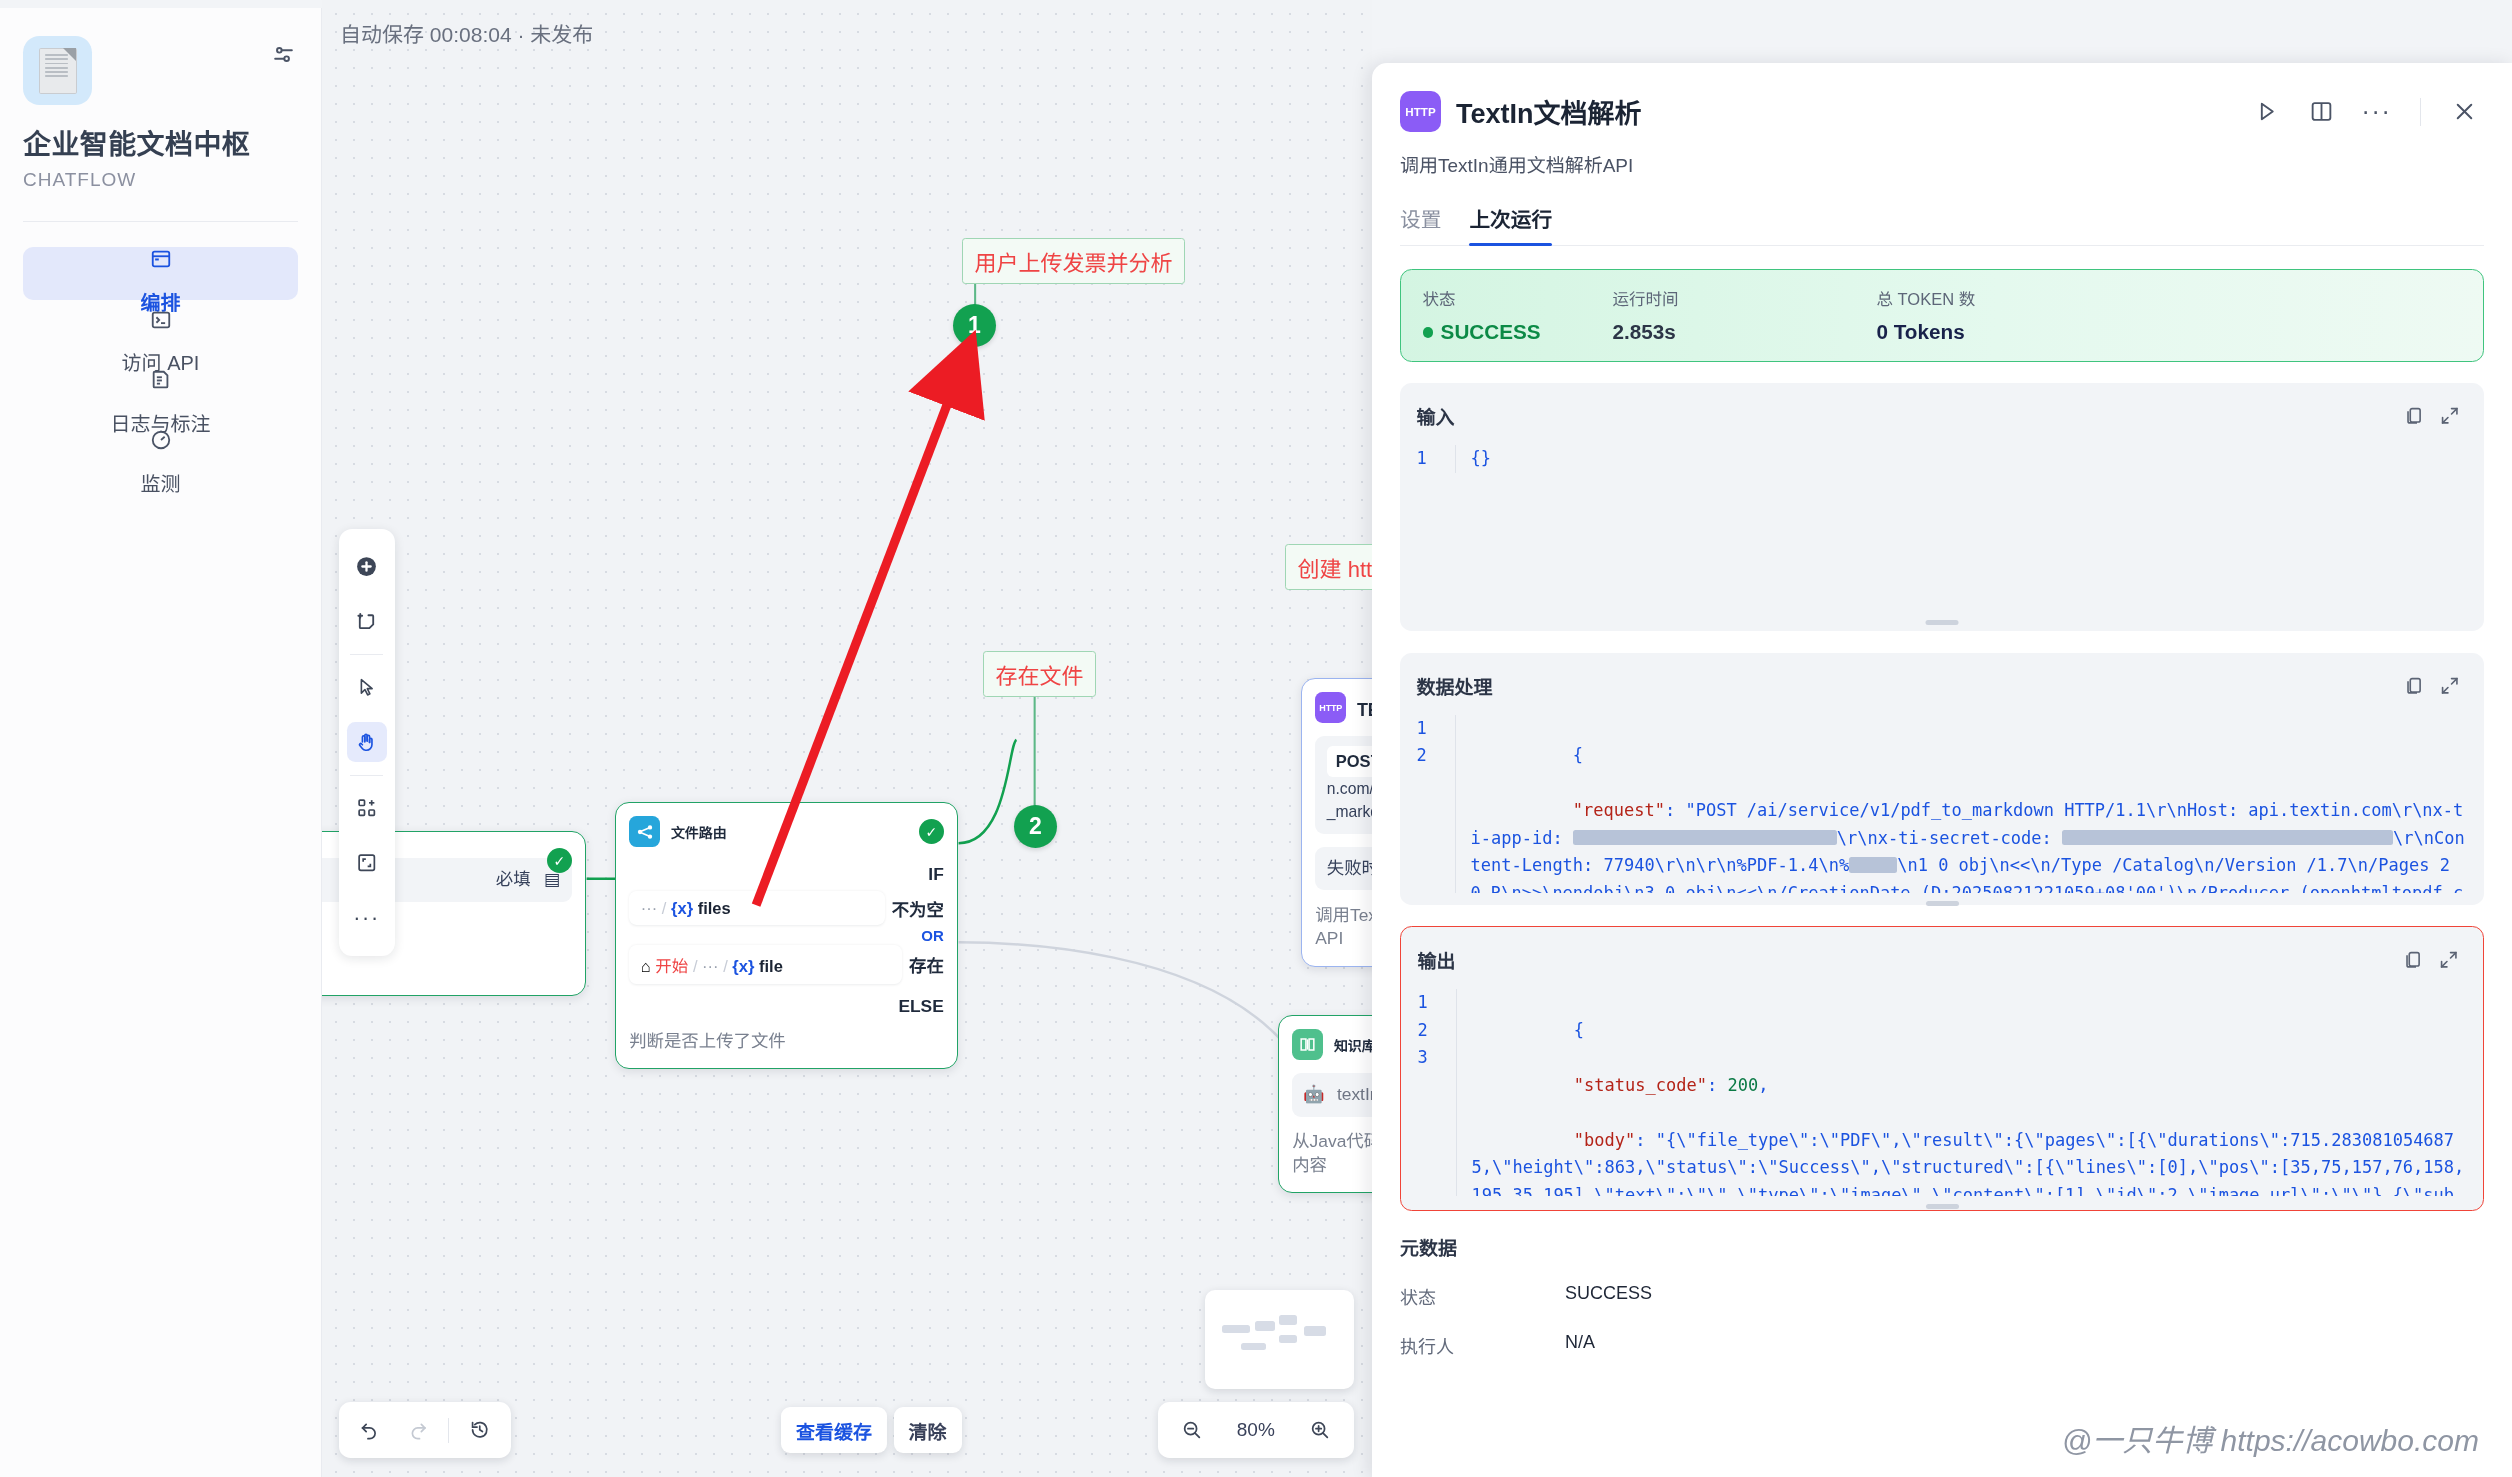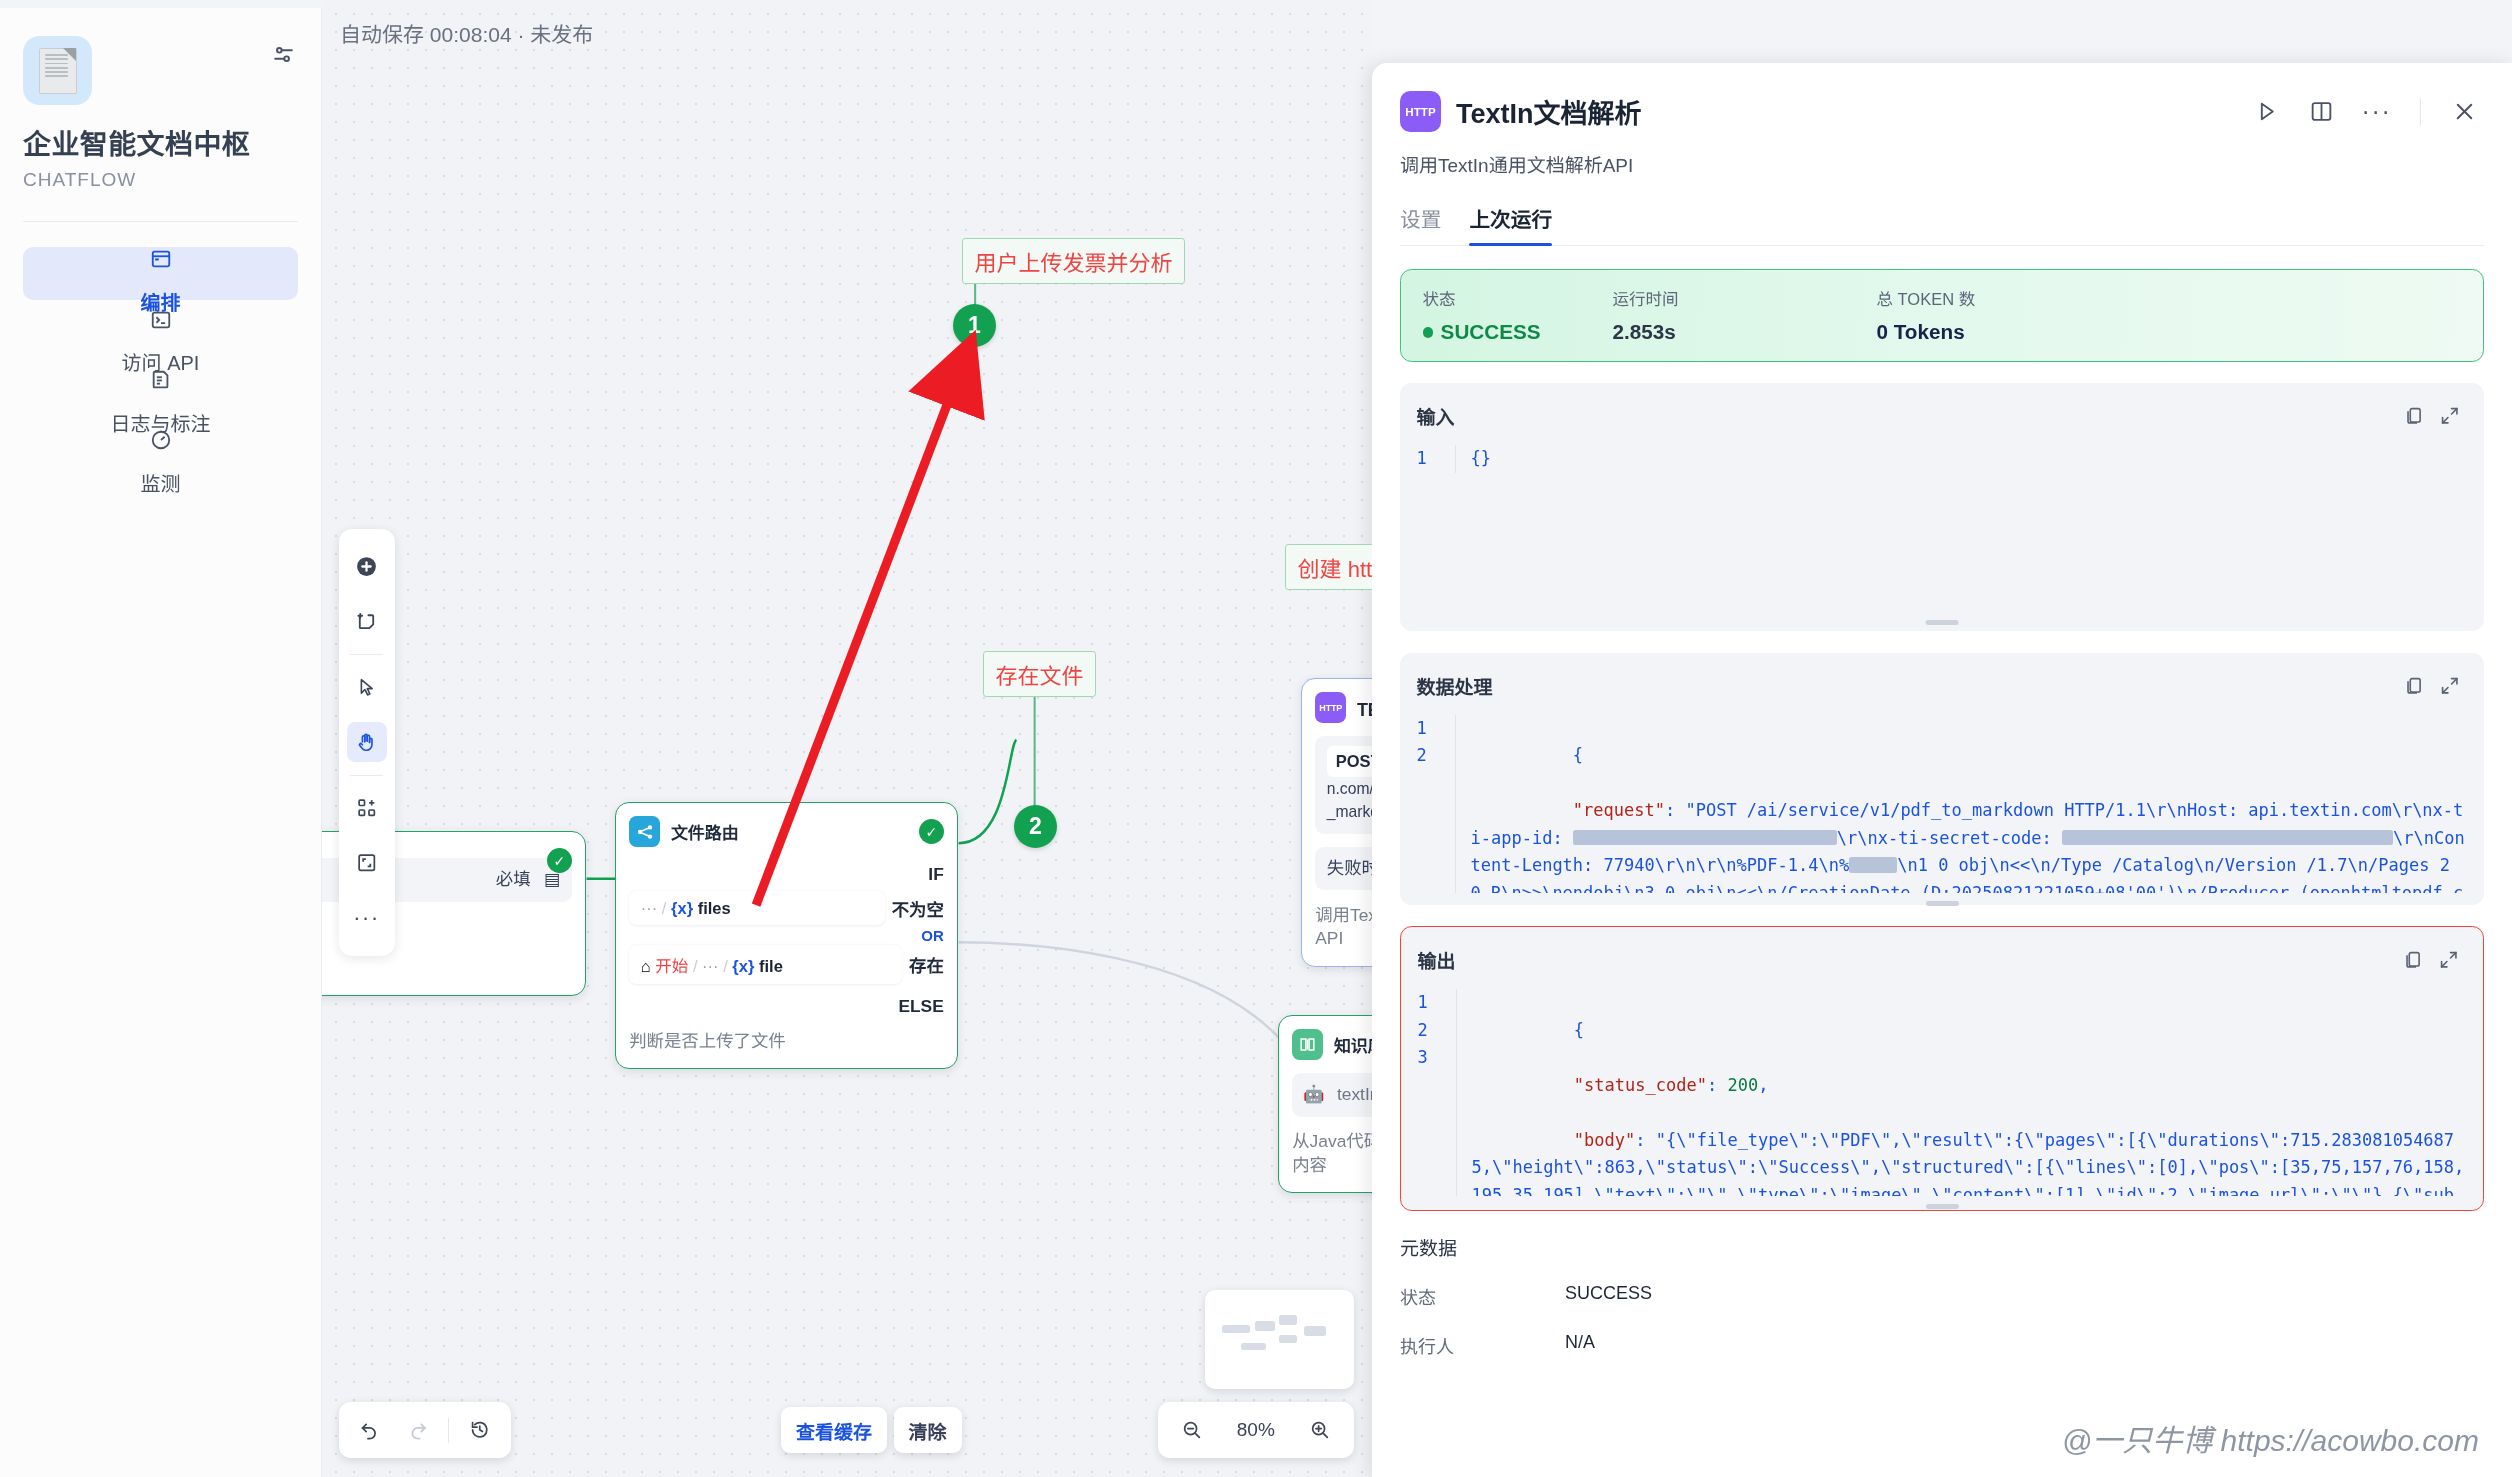--- a/index.html
+++ b/index.html
@@ -96,21 +96,21 @@
   .node.blue-sel  { border: 1.7px solid #9bb4f0; }
   .node-head { display: flex; align-items: center; gap: 10.7px; position: relative; }
   .node-ico {
     width: 31px; height: 31px; border-radius: 7.4px; flex: 0 0 31px;
     display: flex; align-items: center; justify-content: center;
     font-size: 10px; font-weight: 700; color: #fff;
   }
   .node-ico.http { background: #8b5cf6; font-size: 9px; letter-spacing: -0.2px; }
   .node-ico.router { background: #26a6db; }
   .node-ico.kb { background: #4fc08d; }
-  .node-title { font-size: 17px; font-weight: 700; color: #1f2a3c; white-space: nowrap; }
+  .node-title { font-size: 14px; font-weight: 700; color: #1f2a3c; white-space: nowrap; }
   .node-check {
     position: absolute; right: 0; top: 3.3px; width: 25px; height: 25px; border-radius: 50%;
     background: #12a150; color: #fff; font-size: 14px;
     display: flex; align-items: center; justify-content: center;
   }
   .node-field {
     margin-top: 13.2px; background: #f2f4f7; border-radius: 9px;
     padding: 10px 11.6px; font-size: 17.4px; color: #35405a; line-height: 1.35;
   }
   .node-desc { margin-top: 13.2px; font-size: 17.4px; color: #79808f; line-height: 1.35; }
@@ -214,21 +214,21 @@
   .gutter div { height: auto; }
   .code-text { flex: 1; color: #1b53e0; border-left: 0.8px solid #dfe3ea; padding-left: 15px;
     word-break: break-all; white-space: pre-wrap; }
   .k-red { color: #b42318; }
   .k-green { color: #0b7a46; }
   .k-blue { color: #1b53e0; }
   .redact { display:inline-block; background: #b7c3d8; border-radius:2.5px; height: 15.7px; vertical-align: -1.7px; }
   .grip { width: 33px; height: 5px; background: #cdd3dd; border-radius: 2.5px; margin: 8.3px auto 0 auto; }
 
   #meta { margin-top: 21.5px; }
-  #meta-title { font-size: 19px; font-weight: 400; color: #2c3547; }
+  #meta-title { font-size: 19px; font-weight: 700; color: #2c3547; }
   .meta-row { display: flex; margin-top: 23px; font-size: 18px; }
   .meta-k { width: 165px; color: #636b7c; }
   .meta-v { color: #1e2636; }
 
   #watermark {
     position: absolute; right: 33px; bottom: 18px; font-size: 30px; color: #7c8494;
     opacity: .85; white-space: nowrap; font-style: italic; z-index: 60;
   }
   
   #arrow-svg { position: absolute; left: 0; top: 0; width: 1050px; height: 1478px; pointer-events: none; z-index: 35; }

